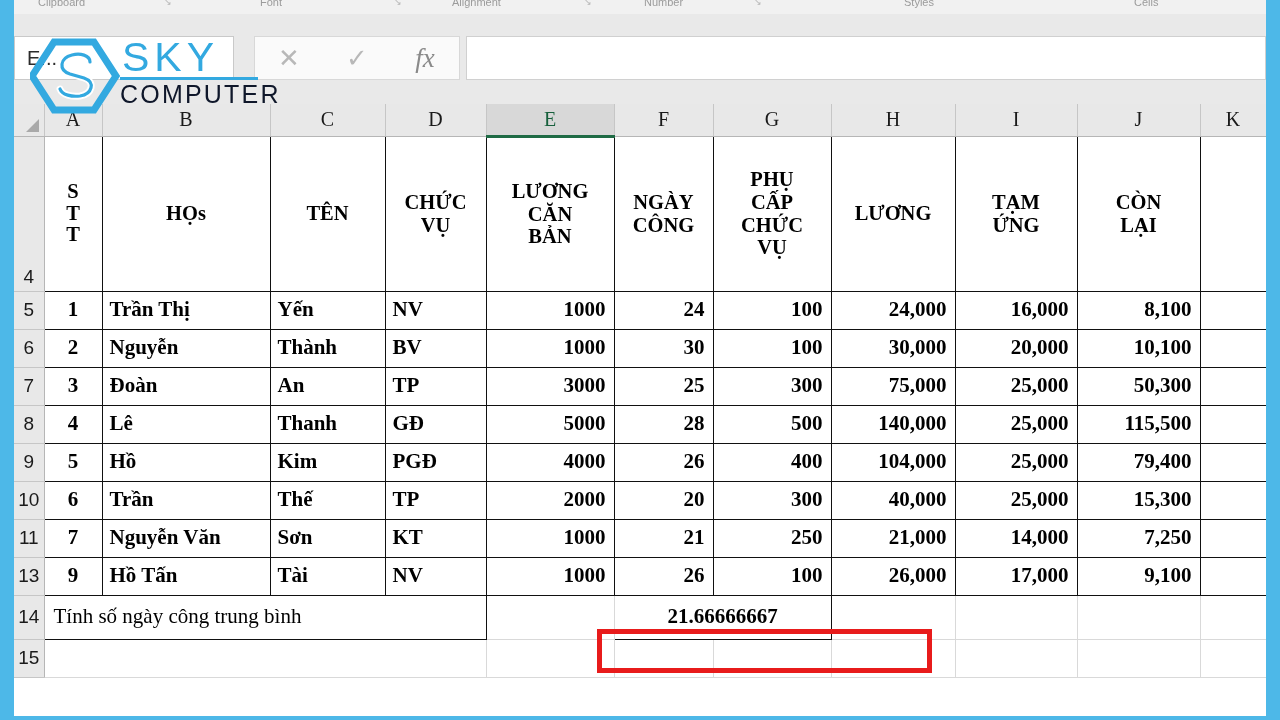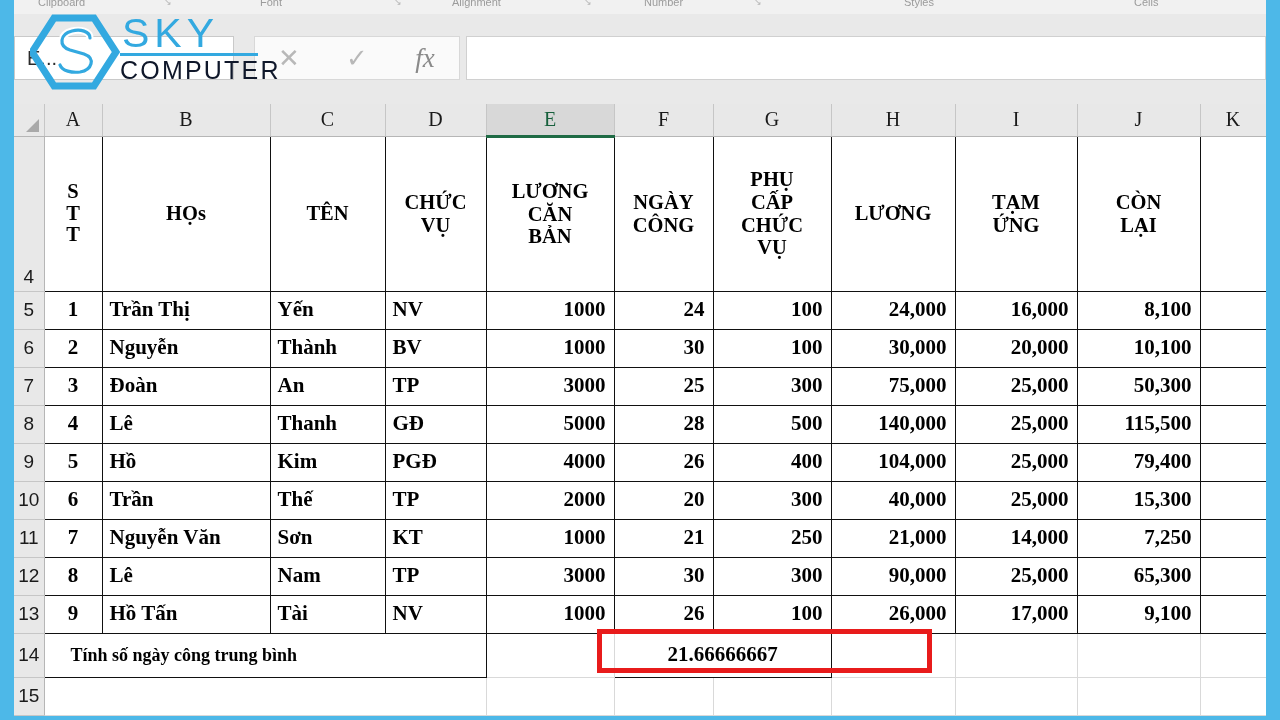--- a/index.html
+++ b/index.html
@@ -96,21 +96,21 @@
     font-size: 19px;
     padding-left: 8px;
     display: flex;
     align-items: center;
     color: #000;
   }
 
   
   .watermark {
     position: absolute;
-    left: 30px; top: 8px;
+    left: 30px; top: 32px;
     width: 230px; height: 82px;
     pointer-events: none;
     z-index: 60;
   }
   .wm-text-top {
     position: absolute;
     left: 92px; top: 2px;
     font-size: 41px;
     font-weight: 400;
     letter-spacing: 5px;
@@ -219,24 +219,24 @@
     border: 1px solid #d9d9d9;
     background: #fff;
   }
   .cell.blank-right {
     border-top: 1.5px solid #111;
     border-bottom: 1.5px solid #111;
     border-left: 1.5px solid #111;
     border-right: 1px solid #d9d9d9;
   }
   .cell.note {
-    font-weight: 700;
-    font-size: 18px;
+    font-weight: 400;
+    font-size: 21px;
     text-align: left;
-    padding-left: 26px;
+    padding-left: 9px;
     border: 1.5px solid #111;
   }
   .cell.empty-row {
     border: 1px solid #d9d9d9;
   }
   .stt-stack { line-height: 1.06; font-size: 20.5px; }
 
   
   .redbox {
     position: absolute;
@@ -476,34 +476,20 @@
         <td class="cell txt">KT</td>
         <td class="cell num">1000</td>
         <td class="cell num">21</td>
         <td class="cell num">250</td>
         <td class="cell num">21,000</td>
         <td class="cell num">14,000</td>
         <td class="cell num">7,250</td>
         <td class="cell blank-right"></td>
       </tr>
 
-      <tr style="height:38px">
-        <td class="rowhdr">12</td>
-        <td class="cell ctr">8</td>
-        <td class="cell txt">Lê</td>
-        <td class="cell txt">Nam</td>
-        <td class="cell txt">TP</td>
-        <td class="cell num">3000</td>
-        <td class="cell num">30</td>
-        <td class="cell num">300</td>
-        <td class="cell num">90,000</td>
-        <td class="cell num">25,000</td>
-        <td class="cell num">65,300</td>
-        <td class="cell blank-right"></td>
-      </tr>
 
       <tr style="height:38px">
         <td class="rowhdr">13</td>
         <td class="cell ctr">9</td>
         <td class="cell txt">Hồ Tấn</td>
         <td class="cell txt">Tài</td>
         <td class="cell txt">NV</td>
         <td class="cell num">1000</td>
         <td class="cell num">26</td>
         <td class="cell num">100</td>

